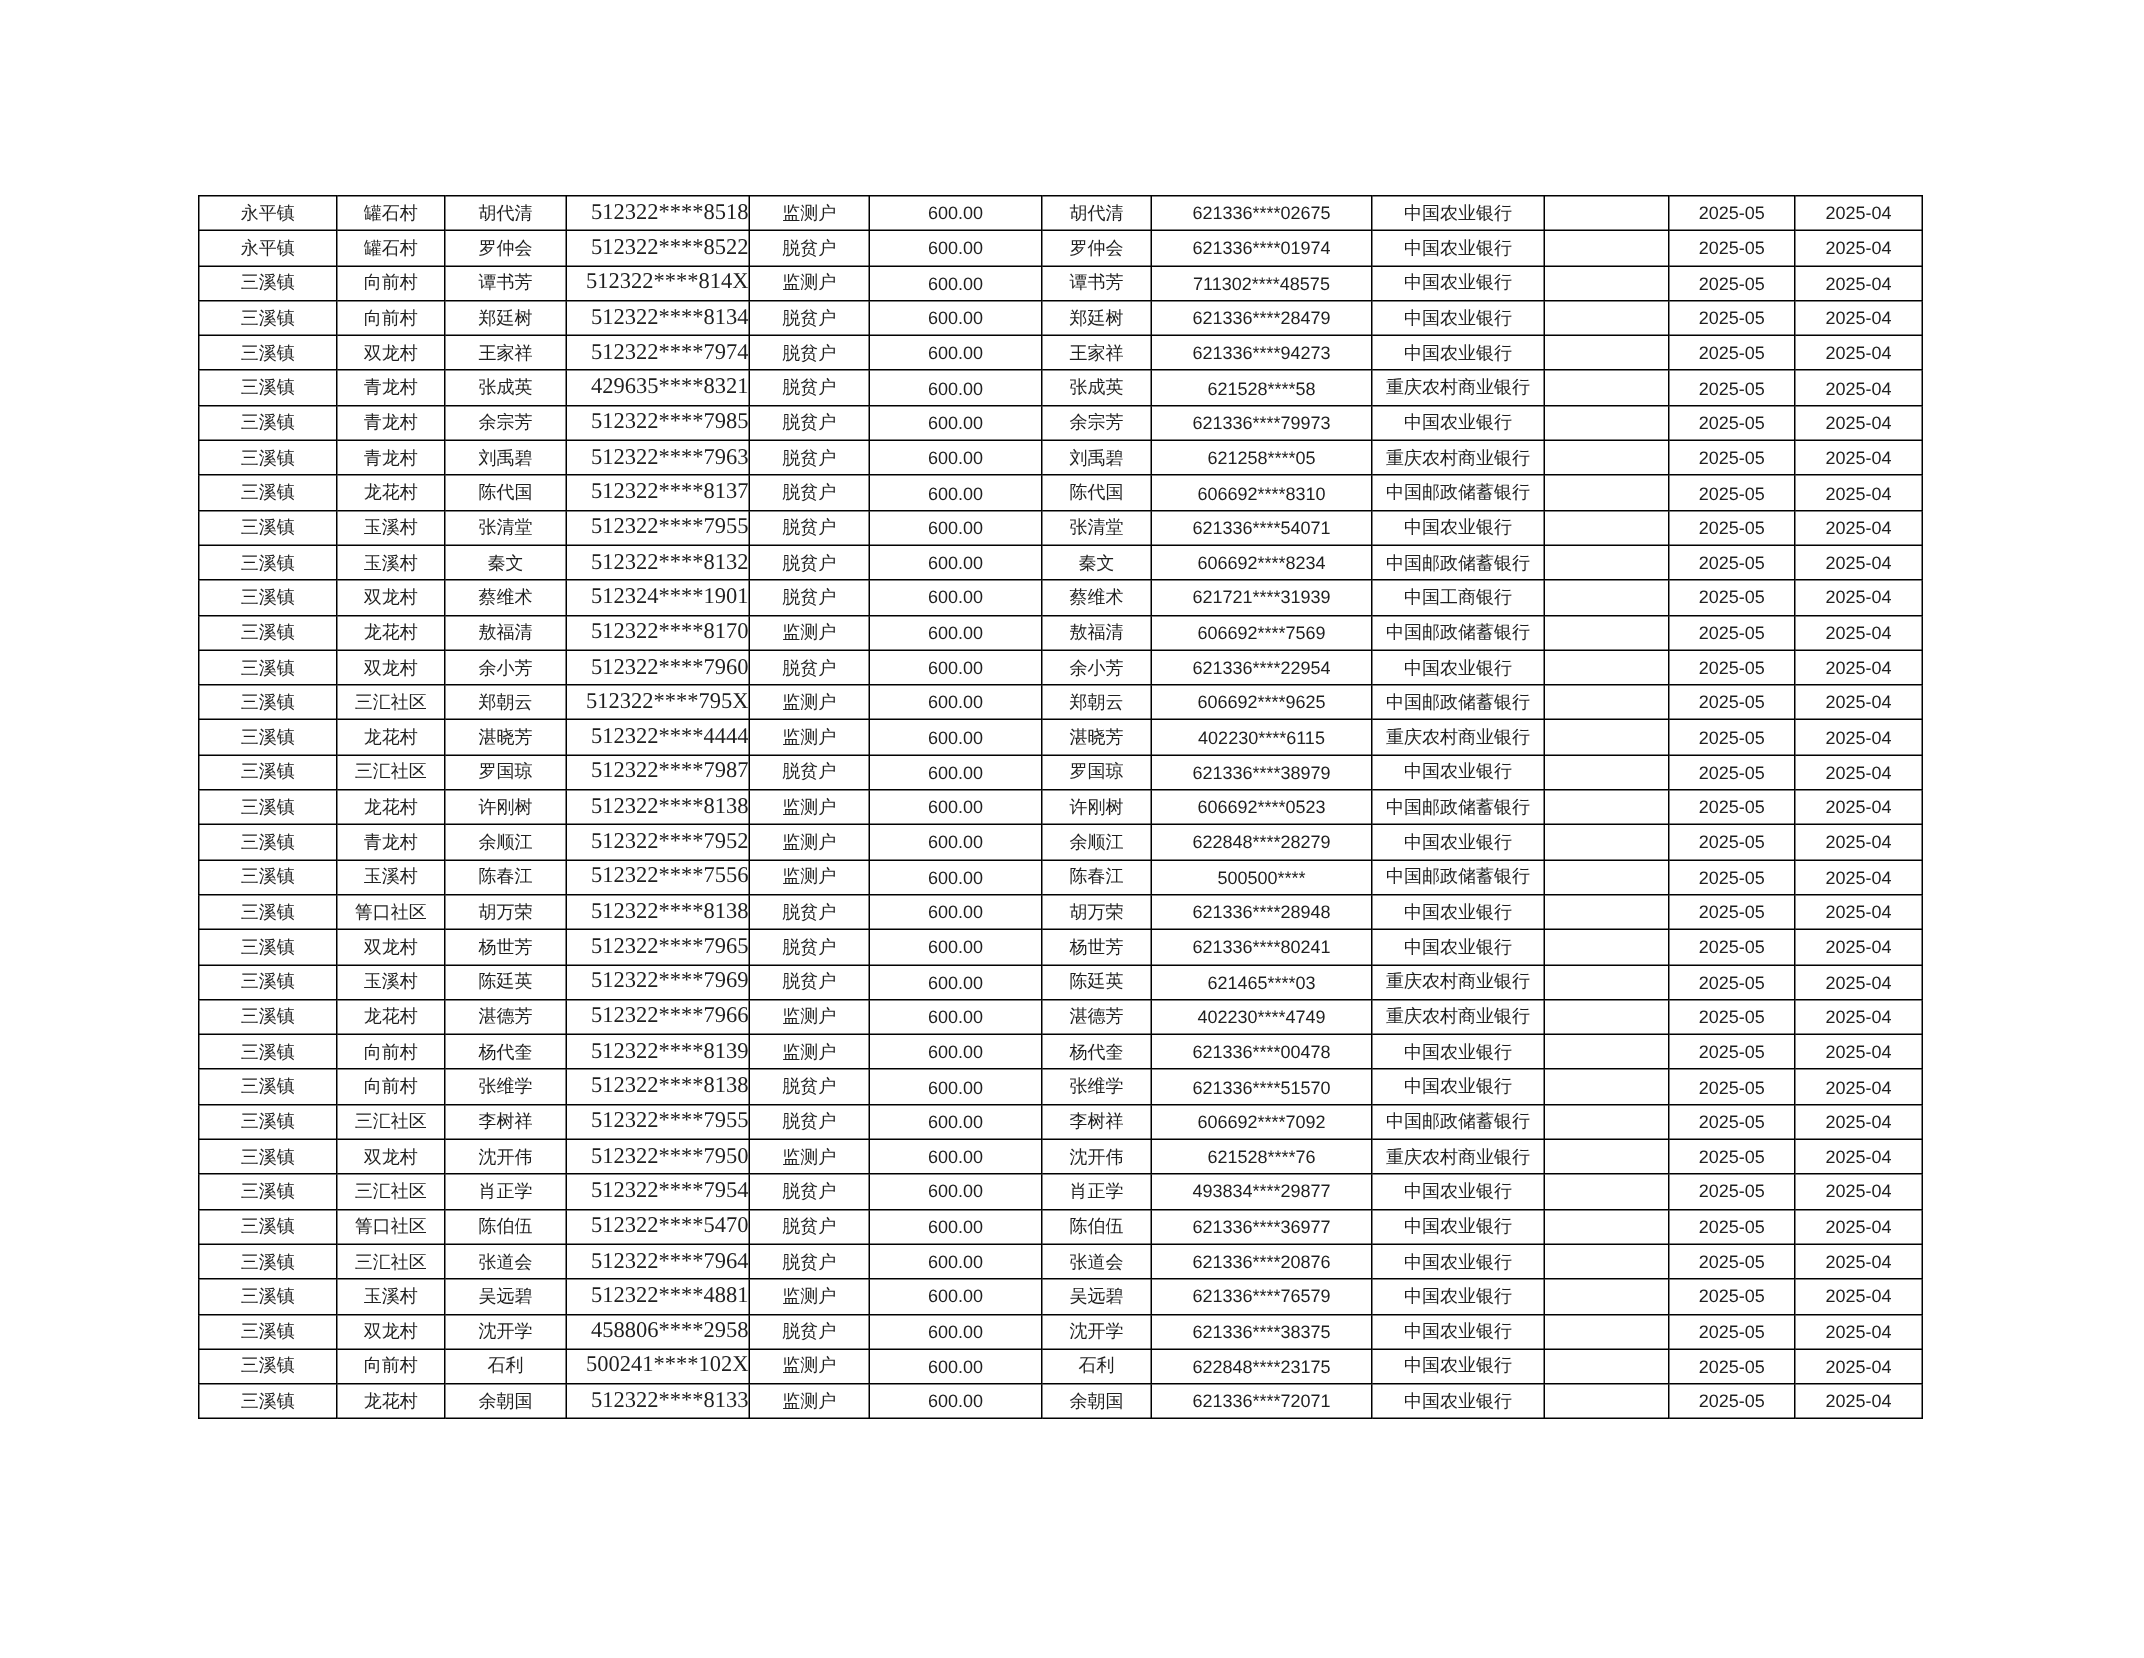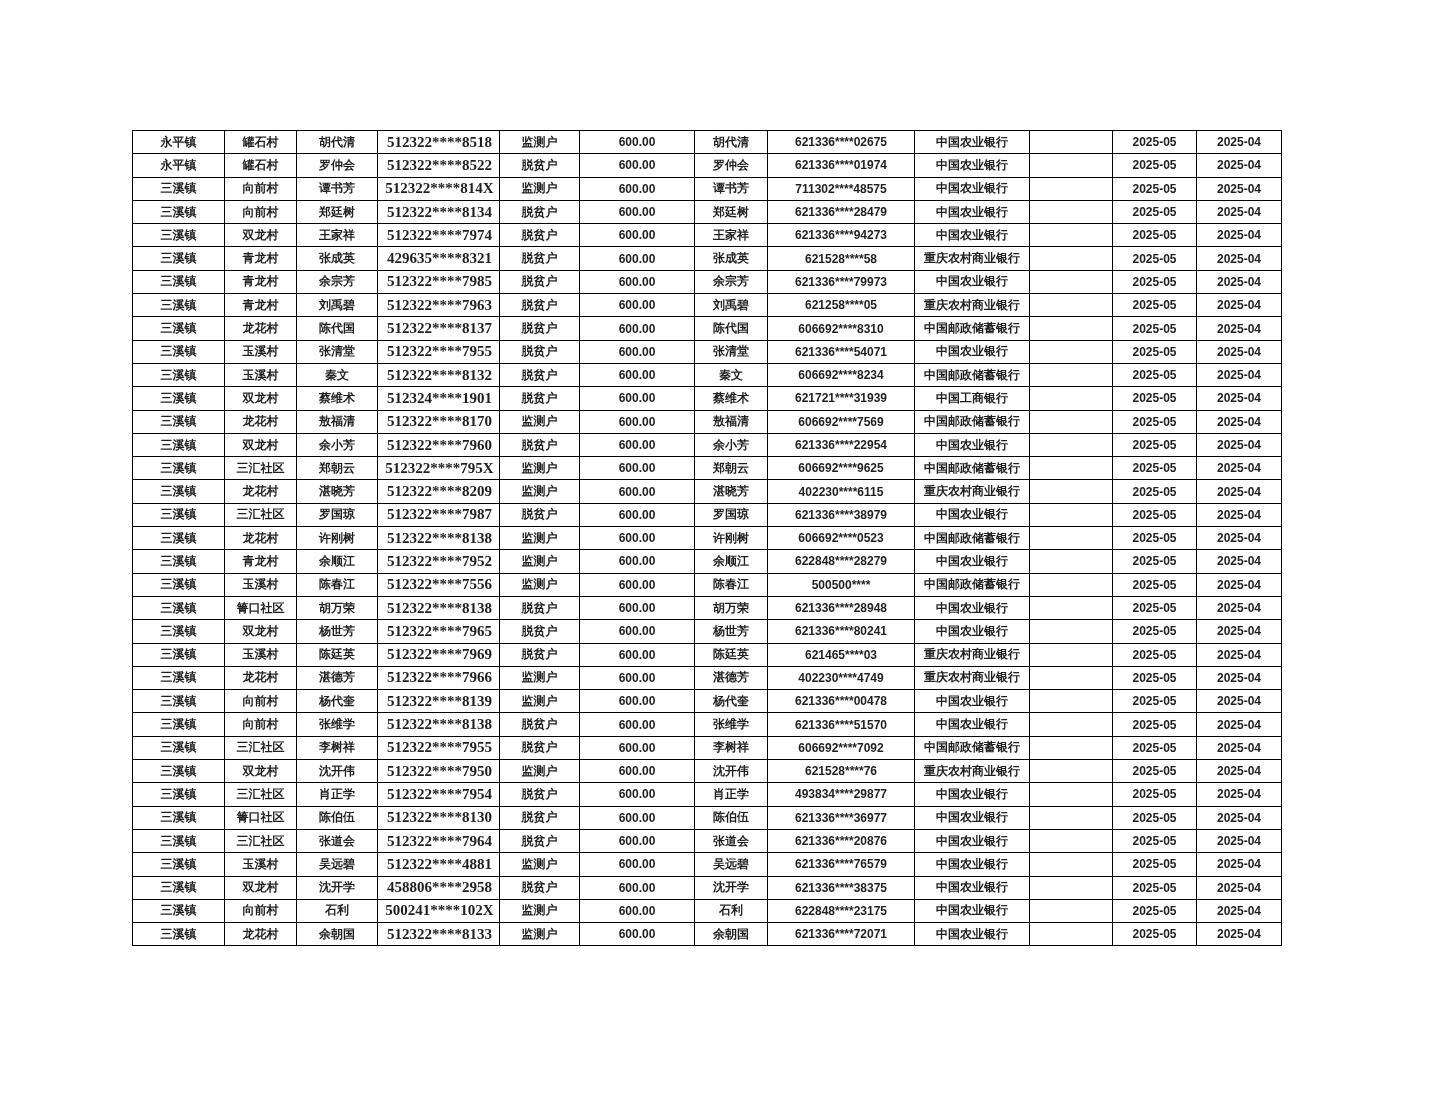--- a/index.html
+++ b/index.html
@@ -16,39 +16,38 @@
     overflow: hidden;
   }
   table.grid {
     position: absolute;
     left: 132px;
     top: 130px;
     width: 1149px;
     height: 816px;
     border-collapse: collapse;
     table-layout: fixed;
-    font-weight: bold;
   }
   table.grid tr { height: 23.3px; }
   table.grid td {
     border: 1px solid #000000;
     padding: 0;
     vertical-align: middle;
     text-align: center;
     font-size: 12px;
     color: #1f1f1f;
     white-space: nowrap;
     overflow: hidden;
     font-family: "Liberation Sans", sans-serif;
   }
   
   table.grid td.c3 {
     font-family: "Liberation Serif", serif;
     font-size: 15px;
-    text-align: center;
+    text-align: right;
     padding-left: 2px;
   }
   
   table.grid td.c5, table.grid td.c7,
   table.grid td.c10, table.grid td.c11 {
     font-size: 12px;
   }
 </style>
 </head>
 <body>
@@ -277,21 +276,21 @@
           <td class="c7">606692****9625</td>
           <td class="c8">中国邮政储蓄银行</td>
           <td class="c9"></td>
           <td class="c10">2025-05</td>
           <td class="c11">2025-04</td>
         </tr>
         <tr>
           <td class="c0">三溪镇</td>
           <td class="c1">龙花村</td>
           <td class="c2">湛晓芳</td>
-          <td class="c3">512322****8209</td>
+          <td class="c3">512322****4444</td>
           <td class="c4">监测户</td>
           <td class="c5">600.00</td>
           <td class="c6">湛晓芳</td>
           <td class="c7">402230****6115</td>
           <td class="c8">重庆农村商业银行</td>
           <td class="c9"></td>
           <td class="c10">2025-05</td>
           <td class="c11">2025-04</td>
         </tr>
         <tr>
@@ -473,21 +472,21 @@
           <td class="c7">493834****29877</td>
           <td class="c8">中国农业银行</td>
           <td class="c9"></td>
           <td class="c10">2025-05</td>
           <td class="c11">2025-04</td>
         </tr>
         <tr>
           <td class="c0">三溪镇</td>
           <td class="c1">箐口社区</td>
           <td class="c2">陈伯伍</td>
-          <td class="c3">512322****8130</td>
+          <td class="c3">512322****5470</td>
           <td class="c4">脱贫户</td>
           <td class="c5">600.00</td>
           <td class="c6">陈伯伍</td>
           <td class="c7">621336****36977</td>
           <td class="c8">中国农业银行</td>
           <td class="c9"></td>
           <td class="c10">2025-05</td>
           <td class="c11">2025-04</td>
         </tr>
         <tr>

